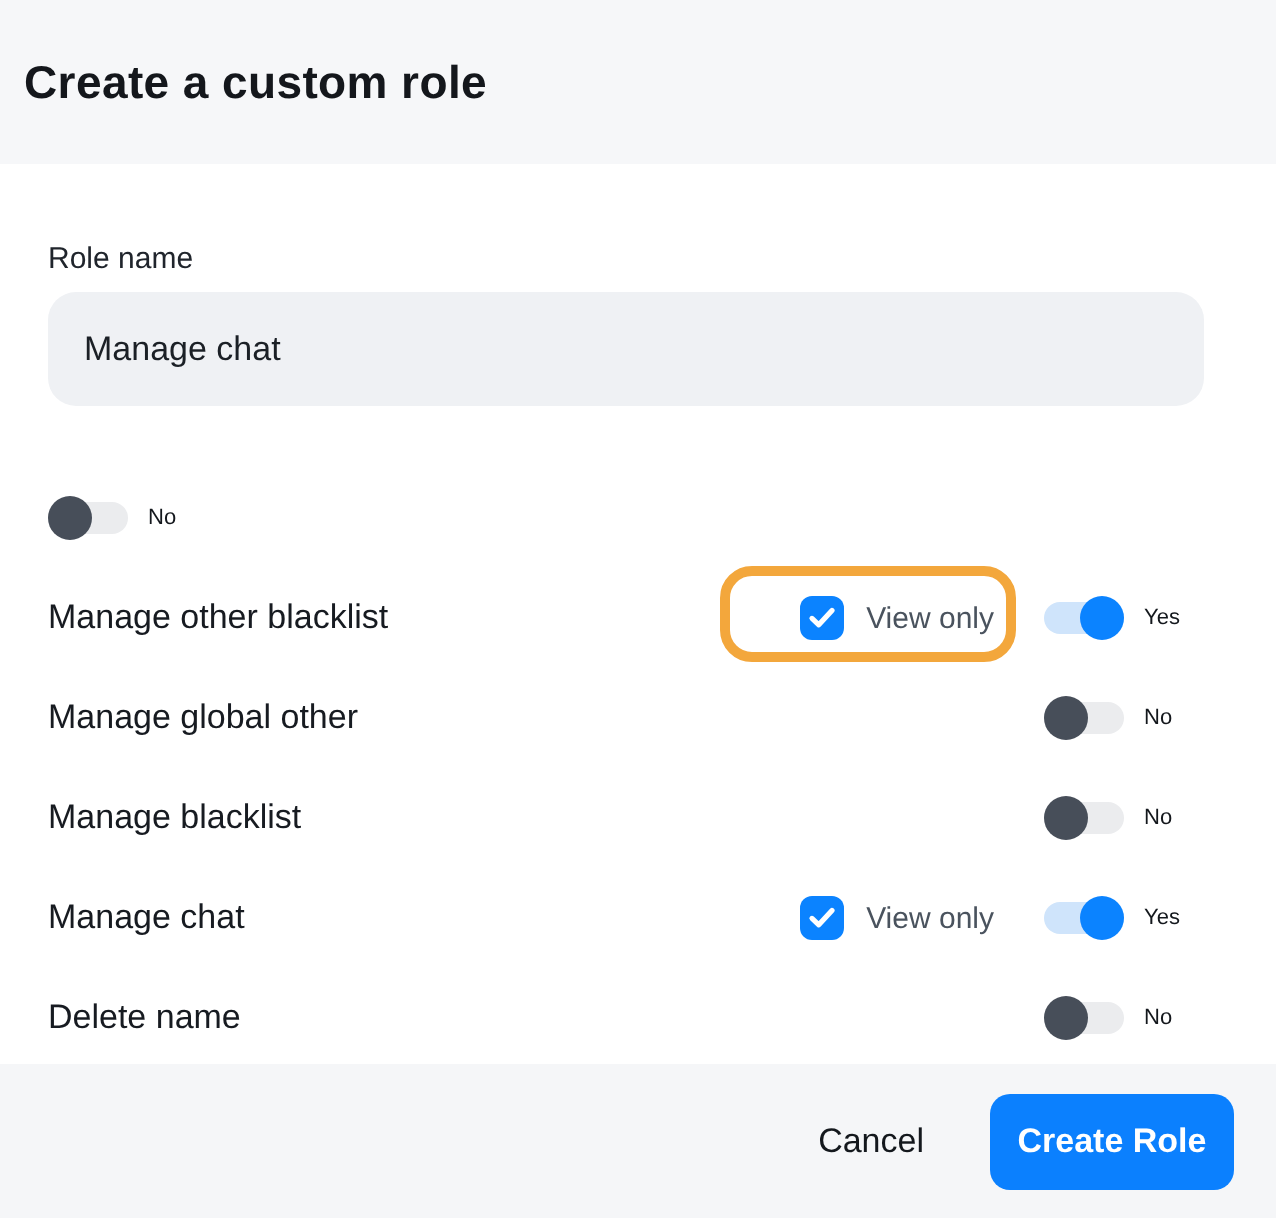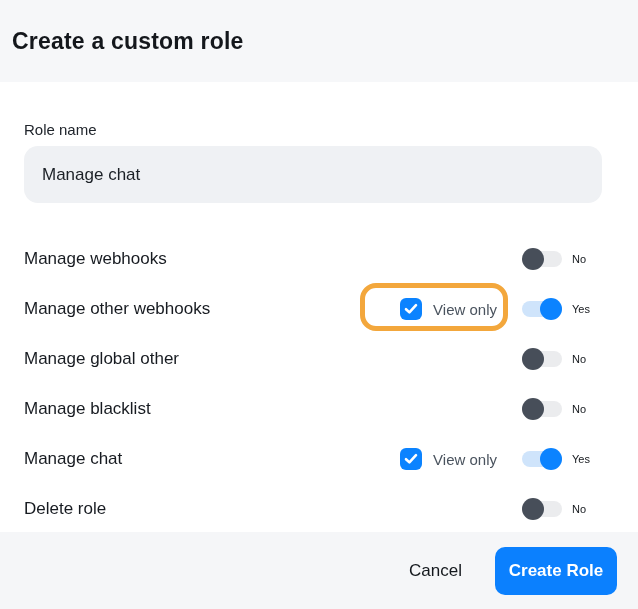--- a/index.html
+++ b/index.html
@@ -52,31 +52,30 @@
   </div>
 
   <div class="modal-body">
 
     <label class="field-label">Role name</label>
     <input class="text-input" type="text" value="Manage chat" style="">
 
     <div class="perm-list">
 
       <div class="perm-row">
-        <div class="perm-label">Manage webhooks</div>
         <div class="toggle-group">
           <div class="toggle off">
               <div class="knob"></div>
             </div>
           <div class="toggle-state">No</div>
         </div>
       </div>
 
       <div class="perm-row">
-        <div class="perm-label">Manage other webhooks</div>
+        <div class="perm-label">Manage other blacklist</div>
         <div class="viewonly-group">
           <div class="checkbox">
             <span>
               <svg width="14" height="12" viewBox="0 0 14 12">
                   <path d="M2 6.2 L5.4 9.4 L12 2.2" fill="none" stroke="#ffffff" stroke-width="2.6" stroke-linecap="round" stroke-linejoin="round"></path>
                 </svg>
             </span>
           </div>
           <div class="viewonly-label">View only</div>
         </div>
@@ -122,21 +121,21 @@
         </div>
         <div class="toggle-group">
           <div class="toggle on">
               <div class="knob"></div>
             </div>
           <div class="toggle-state">Yes</div>
         </div>
       </div>
 
       <div class="perm-row">
-        <div class="perm-label">Delete role</div>
+        <div class="perm-label">Delete name</div>
         <div class="toggle-group">
           <div class="toggle off">
               <div class="knob"></div>
             </div>
           <div class="toggle-state">No</div>
         </div>
       </div>
 
     </div>
   </div>

